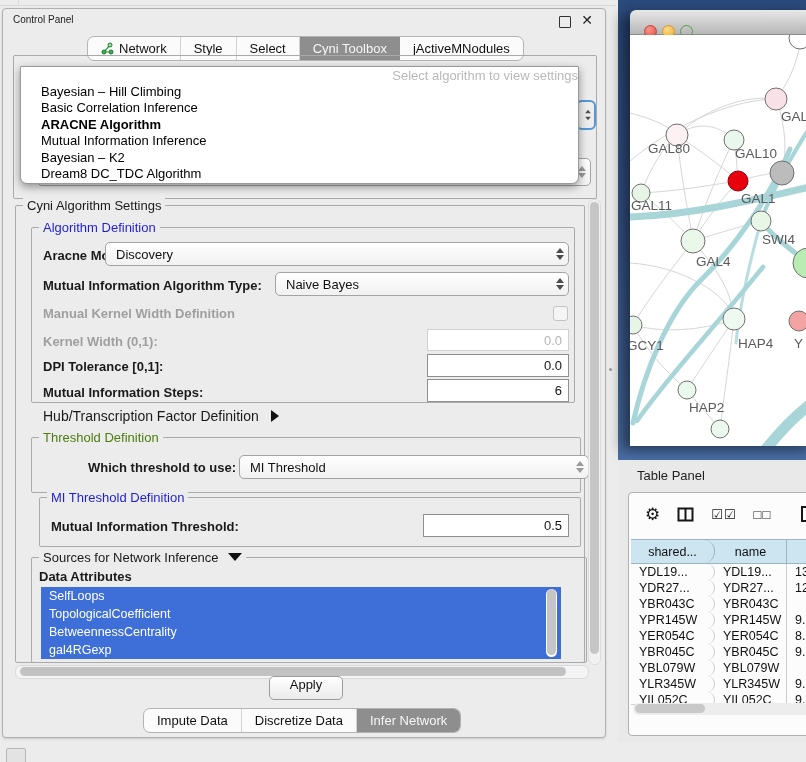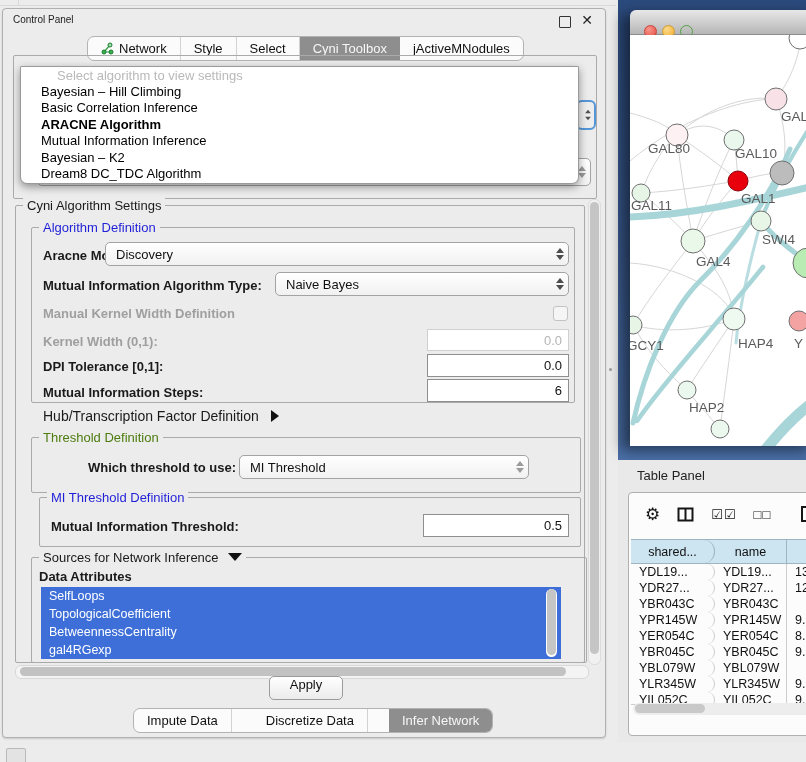--- a/index.html
+++ b/index.html
@@ -30,21 +30,21 @@
   .stepper{position:absolute;right:4px;top:50%;transform:translateY(-50%);display:flex;flex-direction:column;align-items:center;gap:2px;}
   .tri-up{width:0;height:0;border-left:4px solid transparent;border-right:4px solid transparent;border-bottom:5px solid #4d4d4d;}
   .tri-dn{width:0;height:0;border-left:4px solid transparent;border-right:4px solid transparent;border-top:5px solid #4d4d4d;}
   .field{position:absolute;background:#fff;border:1px solid #8f8f8f;display:flex;align-items:center;
          justify-content:flex-end;padding-right:6px;font-size:13px;color:#111;box-sizing:border-box;}
   .field.dis{border-color:#d0d0d0;color:#b5b5b5;}
   .checkbox{position:absolute;width:13px;height:13px;border:1px solid #c3c3c3;border-radius:3px;background:#f5f5f5;}
   
   #popup{position:absolute;left:17px;top:57px;width:557px;height:116px;background:#ffffff;border:1px solid #9a9a9a;
          border-radius:1px 1px 7px 7px;box-shadow:0 3px 8px rgba(0,0,0,.4);z-index:40;font-size:13px;overflow:hidden;}
-  .pop-prompt{height:17px;line-height:17px;text-align:left;color:#b9b9b9;margin-left:36px;}
+  .pop-prompt{height:17px;line-height:17px;text-align:right;color:#b9b9b9;margin-left:36px;}
   .pop-item{height:16.4px;line-height:16.4px;padding-left:20px;color:#000;white-space:nowrap;}
   .pop-item.bold{font-weight:bold;}
   
   .attr-list{position:absolute;background:#fff;overflow:hidden;}
   .attr-item{height:18px;line-height:18px;background:#3e6fd8;color:#fff;font-size:12.5px;padding-left:8px;}
   
   .sbv-track{position:absolute;width:11px;background:#f1f1f1;border:1px solid #dcdcdc;border-radius:6px;}
   .sbv-thumb{position:absolute;width:9px;background:#c5c5c5;border-radius:5px;}
   .sbh-track{position:absolute;height:12px;background:#f4f4f4;border:1px solid #d8d8d8;border-radius:6px;}
   .sbh-thumb{position:absolute;height:9px;background:#c2c2c2;border-radius:5px;top:1px;}
@@ -185,21 +185,21 @@
 
     <span class="lbl plain" style="left:40px;top:399px;font-size:14px;">
       <span>Hub/Transcription Factor Definition</span>
       <span style="display:inline-block;margin-left:8px;width:0;height:0;border-top:6px solid transparent;border-bottom:6px solid transparent;border-left:8px solid #111;vertical-align:-1px;"></span>
     </span>
 
     <div class="groupbox" style="left:28px;top:428px;width:548px;height:54px;">
       <span class="gtitle green">Threshold Definition</span>
     </div>
     <span class="lbl" style="left:85px;top:451px;">Which threshold to use:</span>
-    <div class="combo" style="left:236px;top:446px;width:290px;">
+    <div class="combo" style="left:236px;top:446px;width:350px;">
       <span>MI Threshold</span>
       <span class="stepper">
           <span class="tri-up" style="border-bottom-color:#9b9b9b;"></span>
           <span class="tri-dn" style="border-top-color:#9b9b9b;"></span>
         </span>
     </div>
     <div class="groupbox" style="left:36px;top:488px;width:540px;height:48px;">
       <span class="gtitle blue">MI Threshold Definition</span>
     </div>
     <span class="lbl" style="left:48px;top:510px;">Mutual Information Threshold:</span>
@@ -234,21 +234,21 @@
     </div>
 
     <div class="sbh-track" style="left:12px;top:656px;width:572px;">
       <div class="sbh-thumb" style="left:4px;width:546px;"></div>
     </div>
 
     <div class="apply-btn" style="left:266px;top:667px;">
       <span>Apply</span>
     </div>
 
-    <div class="tabstrip" style="left:130px;top:699px;gap:21px;">
+    <div class="tabstrip" style="left:140px;top:699px;">
       <div class="tab">
           <span>Impute Data</span>
         </div>
       <div class="tab">
           <span>Discretize Data</span>
         </div>
       <div class="tab sel">
           <span>Infer Network</span>
         </div>
     </div>

